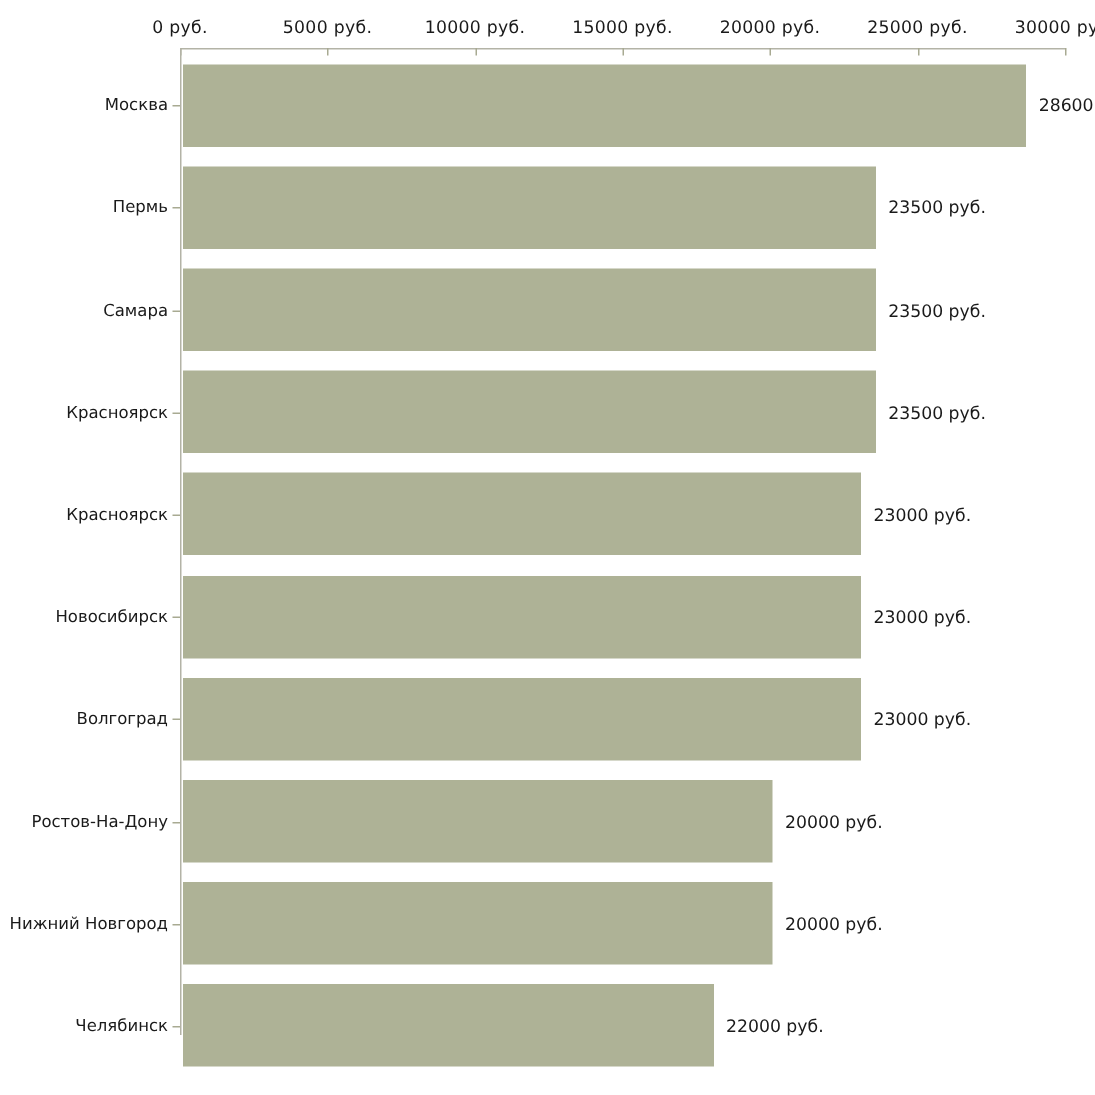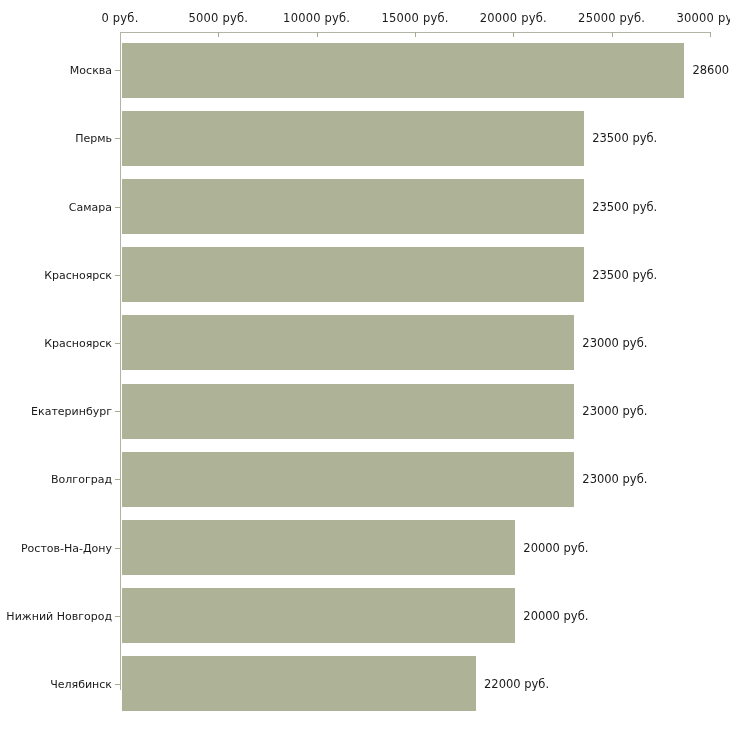--- a/index.html
+++ b/index.html
@@ -143,21 +143,21 @@
       <div class="bar" title="Новосибирск: 23500 руб." style="top: 247.2px; height: 55px; width: 462.167px; background: rgb(174, 178, 150);"></div>
       <div class="y-tick-mark" style="top: 274.7px;"></div>
       <div class="cat-label" style="top: 274.7px;">Красноярск</div>
       <div class="bar-value-label" style="left: 592.167px; top: 274.7px;">23500 руб.</div>
       <div class="bar" title="Красноярск: 23000 руб." style="top: 315.4px; height: 55px; width: 452.333px; background: rgb(174, 178, 150);"></div>
       <div class="y-tick-mark" style="top: 342.9px;"></div>
       <div class="cat-label" style="top: 342.9px;">Красноярск</div>
       <div class="bar-value-label" style="left: 582.333px; top: 342.9px;">23000 руб.</div>
       <div class="bar" title="Екатеринбург: 23000 руб." style="top: 383.6px; height: 55px; width: 452.333px; background: rgb(174, 178, 150);"></div>
       <div class="y-tick-mark" style="top: 411.1px;"></div>
-      <div class="cat-label" style="top: 411.1px;">Екатеринбург</div>
+      <div class="cat-label" style="top: 411.1px;">Новосибирск</div>
       <div class="bar-value-label" style="left: 582.333px; top: 411.1px;">23000 руб.</div>
       <div class="bar" title="Волгоград: 23000 руб." style="top: 451.8px; height: 55px; width: 452.333px; background: rgb(174, 178, 150);"></div>
       <div class="y-tick-mark" style="top: 479.3px;"></div>
       <div class="cat-label" style="top: 479.3px;">Волгоград</div>
       <div class="bar-value-label" style="left: 582.333px; top: 479.3px;">23000 руб.</div>
       <div class="bar" title="Ростов-На-Дону: 20000 руб." style="top: 520px; height: 55px; width: 393.333px; background: rgb(174, 178, 150);"></div>
       <div class="y-tick-mark" style="top: 547.5px;"></div>
       <div class="cat-label" style="top: 547.5px;">Ростов-На-Дону</div>
       <div class="bar-value-label" style="left: 523.333px; top: 547.5px;">20000 руб.</div>
       <div class="bar" title="Нижний Новгород: 20000 руб." style="top: 588.2px; height: 55px; width: 393.333px; background: rgb(174, 178, 150);"></div>

